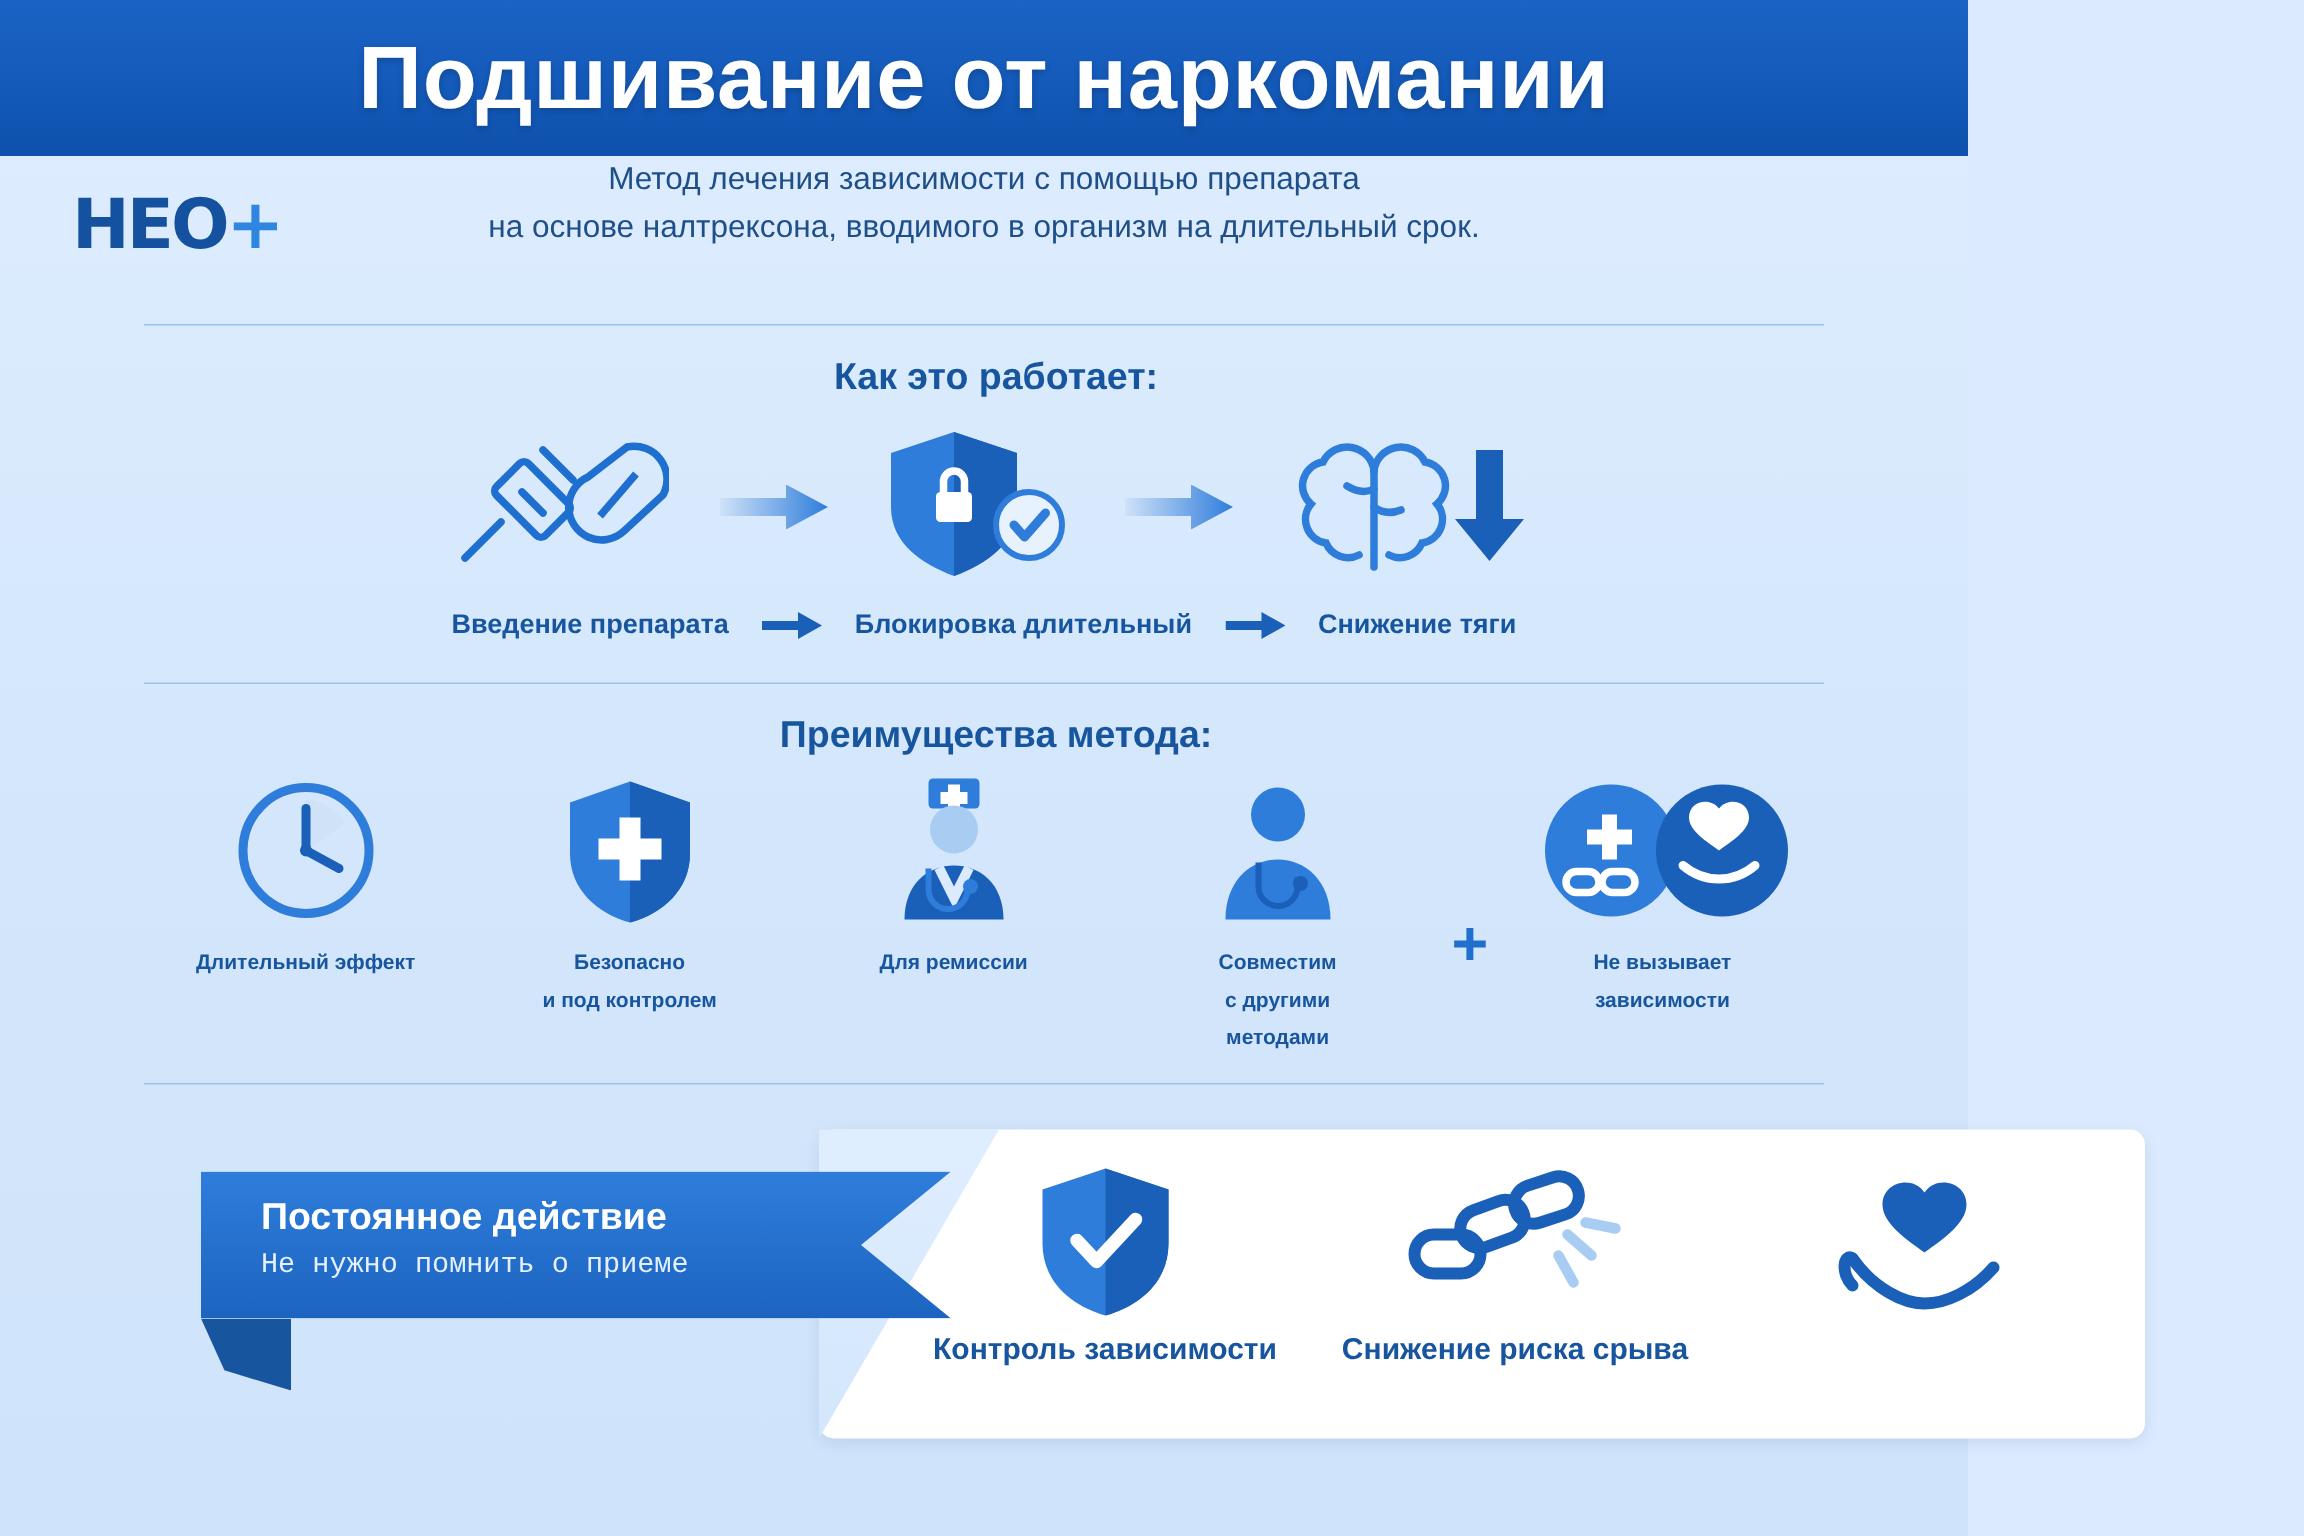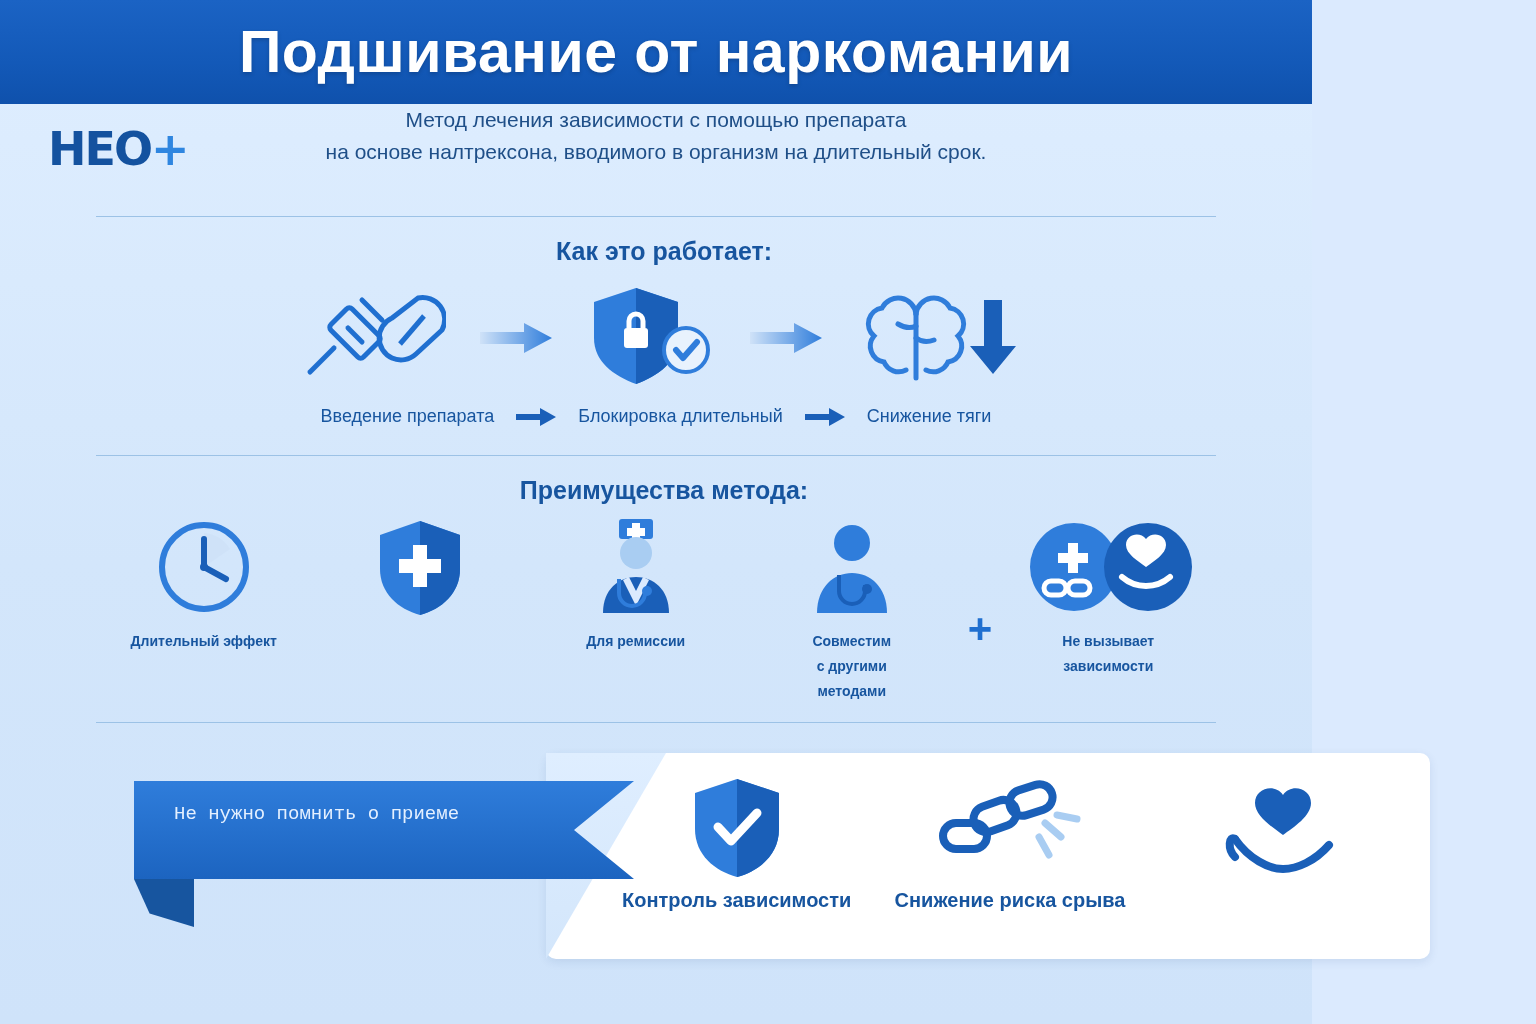--- a/index.html
+++ b/index.html
@@ -93,21 +93,21 @@
     height: 108px;
   }
   .how-labels {
     display: flex;
     align-items: center;
     justify-content: center;
     gap: 22px;
     margin-top: 14px;
     color: #17559f;
     font-size: 18px;
-    font-weight: 400;
+    font-weight: 700;
   }
   .arrow-big {
     width: 72px;
     height: 30px;
   }
   .arrow-small {
     width: 40px;
     height: 18px;
   }
 
@@ -352,20 +352,24 @@
     </div>
 
     <div class="adv-item">
       <div class="adv-icon">
         <svg width="96" height="100" viewBox="0 0 96 100">
           <path d="M48 4 L88 18 V52 C88 76 70 92 48 98 C26 92 8 76 8 52 V18 Z" fill="#2f7ddb"></path>
           <path d="M48 4 L88 18 V52 C88 76 70 92 48 98 Z" fill="#1a5fb8"></path>
           <path d="M41 28 h14 v14 h14 v14 h-14 v14 h-14 v-14 h-14 v-14 h14 z" fill="#ffffff"></path>
         </svg>
       </div>
+      <div class="adv-label">
+        <div>Безопасно</div>
+        <div>и под контролем</div>
+      </div>
     </div>
 
     <div class="adv-item">
       <div class="adv-icon">
         <svg width="110" height="100" viewBox="0 0 110 100">
           <rect x="38" y="2" width="34" height="20" rx="3" fill="#2f7ddb"></rect>
           <path d="M51 6 h8 v5 h5 v8 h-5 v5 h-8 v-5 h-5 v-8 h5 z" fill="#ffffff"></path>
           <circle cx="55" cy="36" r="16" fill="#a9cdf2"></circle>
           <path d="M22 96 c0 -24 16 -36 33 -36 c17 0 33 12 33 36 z" fill="#1a5fb8"></path>
           <path d="M48 60 l7 14 l7 -14 l6 3 l-13 26 l-13 -26 z" fill="#dbeafe"></path>
@@ -416,20 +420,21 @@
 
   </div>
 
   <div class="divider" style="margin-top:18px"></div>
 
   <div class="bottom-wrap">
     <div class="white-panel"></div>
     <div class="panel-cut"></div>
 
     <div class="ribbon">
+      <div class="ribbon-title">Постоянное действие</div>
       <div class="ribbon-sub">Не нужно помнить о приеме</div>
     </div>
     <div class="ribbon-tail"></div>
 
     <div class="bottom-items">
 
       <div class="bottom-item">
         <div class="bottom-icon">
           <svg width="104" height="104" viewBox="0 0 104 104">
             <path d="M52 4 L94 18 V54 C94 80 74 96 52 102 C30 96 10 80 10 54 V18 Z" fill="#2f7ddb"></path>

